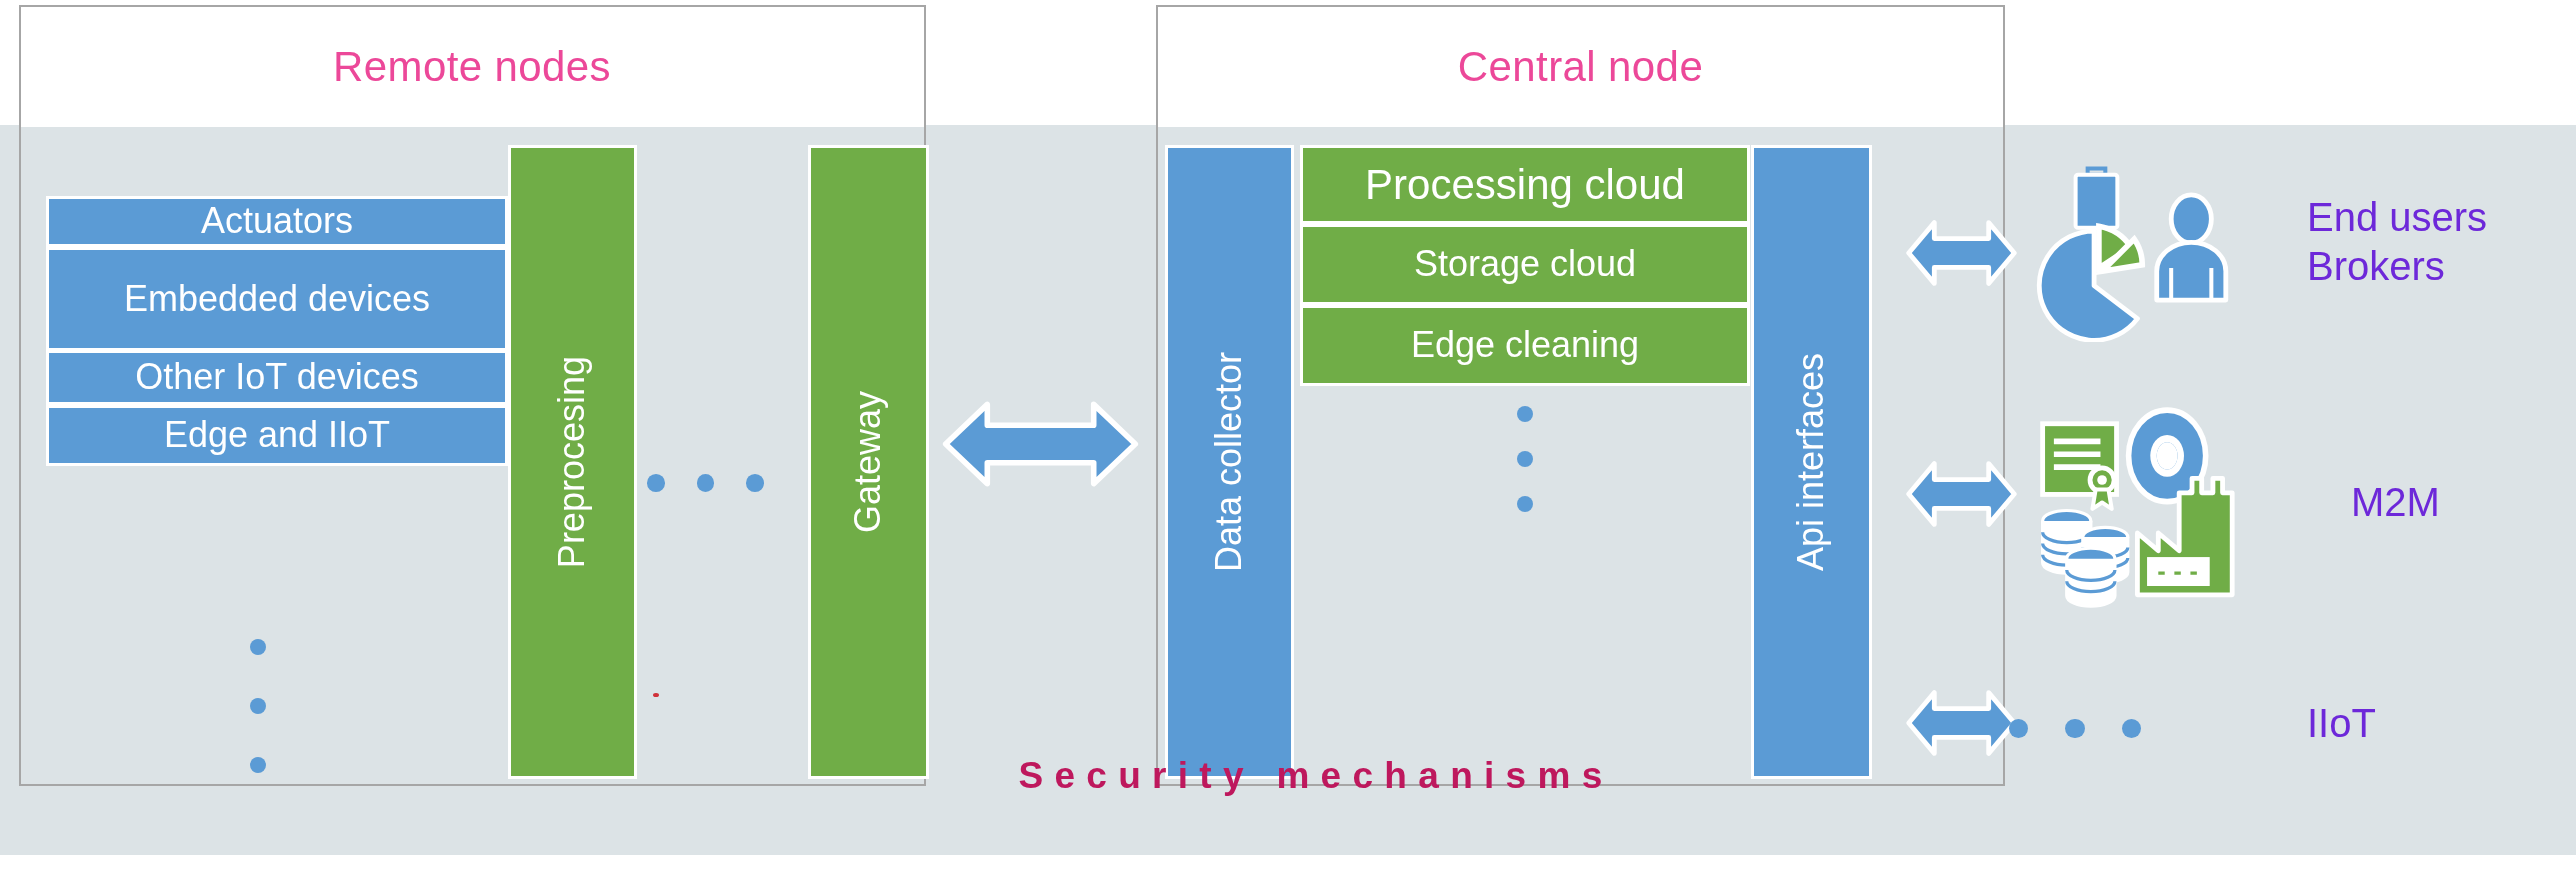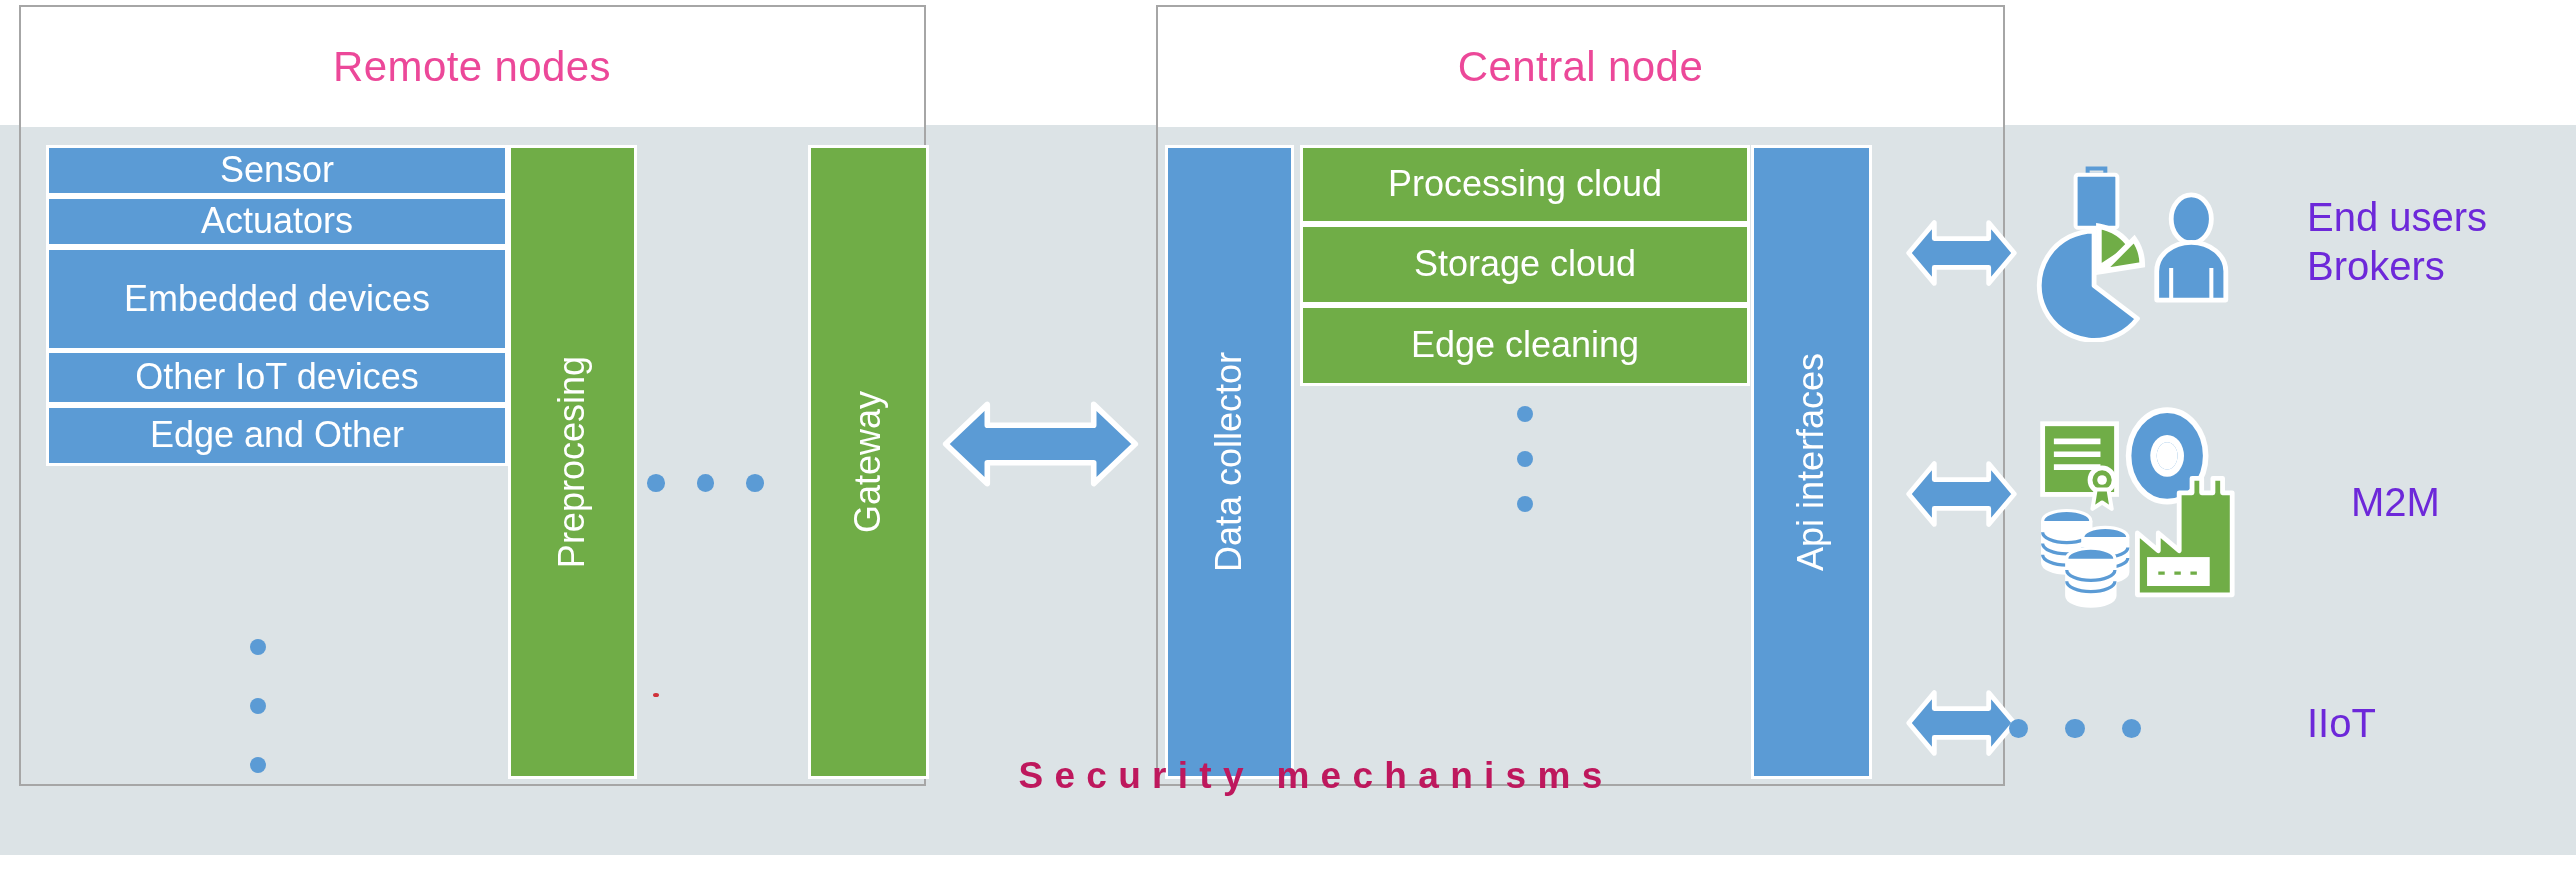--- a/index.html
+++ b/index.html
@@ -49,21 +49,21 @@
   #blk-sensor      {left:46px; top:145px; width:462px; height:51px;  font-size:36px;}
   #blk-actuators   {left:46px; top:196px; width:462px; height:51px;  font-size:36px;}
   #blk-embedded    {left:46px; top:247px; width:462px; height:104px; font-size:36px;}
   #blk-otheriot    {left:46px; top:350px; width:462px; height:55px;  font-size:36px;}
   #blk-edge        {left:46px; top:405px; width:462px; height:61px;  font-size:36px;}
   #blk-preproc     {left:508px;top:145px; width:129px; height:634px; font-size:36px;}
   #blk-gateway     {left:808px;top:145px;width:121px; height:634px; font-size:36px;}
 
   
   #blk-datacoll    {left:1165px;top:145px; width:129px; height:634px; font-size:36px;}
-  #blk-proccloud   {left:1300px;top:145px; width:450px; height:79px;  font-size:36px;}
+  #blk-proccloud   {left:1300px;top:145px; width:450px; height:79px;  font-size:42px;}
   #blk-storcloud   {left:1300px;top:224px; width:450px; height:81px; font-size:36px;}
   #blk-dataclean   {left:1300px;top:305px; width:450px; height:81px; font-size:36px;}
   #blk-apiint      {left:1751px;top:145px; width:121px; height:634px; font-size:36px;}
 
   
   .vdots{position:absolute;display:flex;flex-direction:column;align-items:center;}
   .vdots .d{width:16px;height:16px;border-radius:50%;background:#5B9BD5;}
   #vdots-remote{left:250px;top:639px;}
   #vdots-remote .d{margin-bottom:43px;}
   #vdots-central{left:1517px;top:406px;}
@@ -117,34 +117,31 @@
 <div class="stage">
 
   <div class="band"></div>
 
   <div class="node-frame" id="remote-frame">
     <div class="titlebar">
       <span class="node-title">Remote nodes</span>
     </div>
   </div>
 
-  <div class="blk blue" id="blk-sensor">
-    <span>Sensor</span>
-  </div>
   <div class="blk blue" id="blk-actuators">
     <span>Actuators</span>
   </div>
   <div class="blk blue" id="blk-embedded">
     <span>Embedded devices</span>
   </div>
   <div class="blk blue" id="blk-otheriot">
     <span>Other IoT devices</span>
   </div>
   <div class="blk blue" id="blk-edge">
-    <span>Edge and Other</span>
+    <span>Edge and IIoT</span>
   </div>
 
   <div class="vdots" id="vdots-remote">
     <span class="d"></span>
     <span class="d"></span>
     <span class="d"></span>
   </div>
 
   <div class="blk green" id="blk-preproc">
     <span class="vert">Preprocesing</span>

